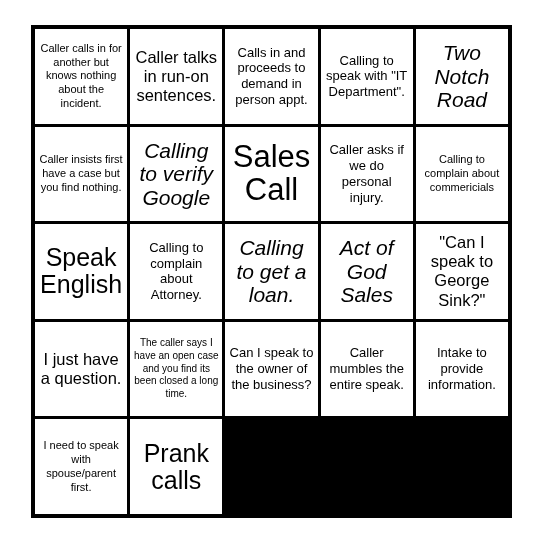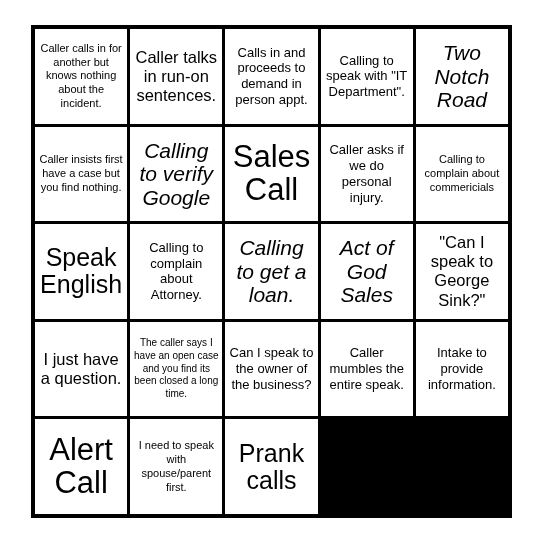--- a/index.html
+++ b/index.html
@@ -108,21 +108,18 @@
     <div class="bingo-cell">
       <span class="cell-text fs-md">Can I speak to the owner of the business?</span>
     </div>
     <div class="bingo-cell">
       <span class="cell-text fs-md">Caller mumbles the entire speak.</span>
     </div>
     <div class="bingo-cell">
       <span class="cell-text fs-md">Intake to provide information.</span>
     </div>
     <div class="bingo-cell">
-      <span class="cell-text fs-max">Alert Call</span>
-    </div>
-    <div class="bingo-cell">
       <span class="cell-text fs-sm">I need to speak with spouse/parent first.</span>
     </div>
     <div class="bingo-cell">
       <span class="cell-text fs-xxl">Prank calls</span>
     </div>
   </div>
 
 </body></html>

